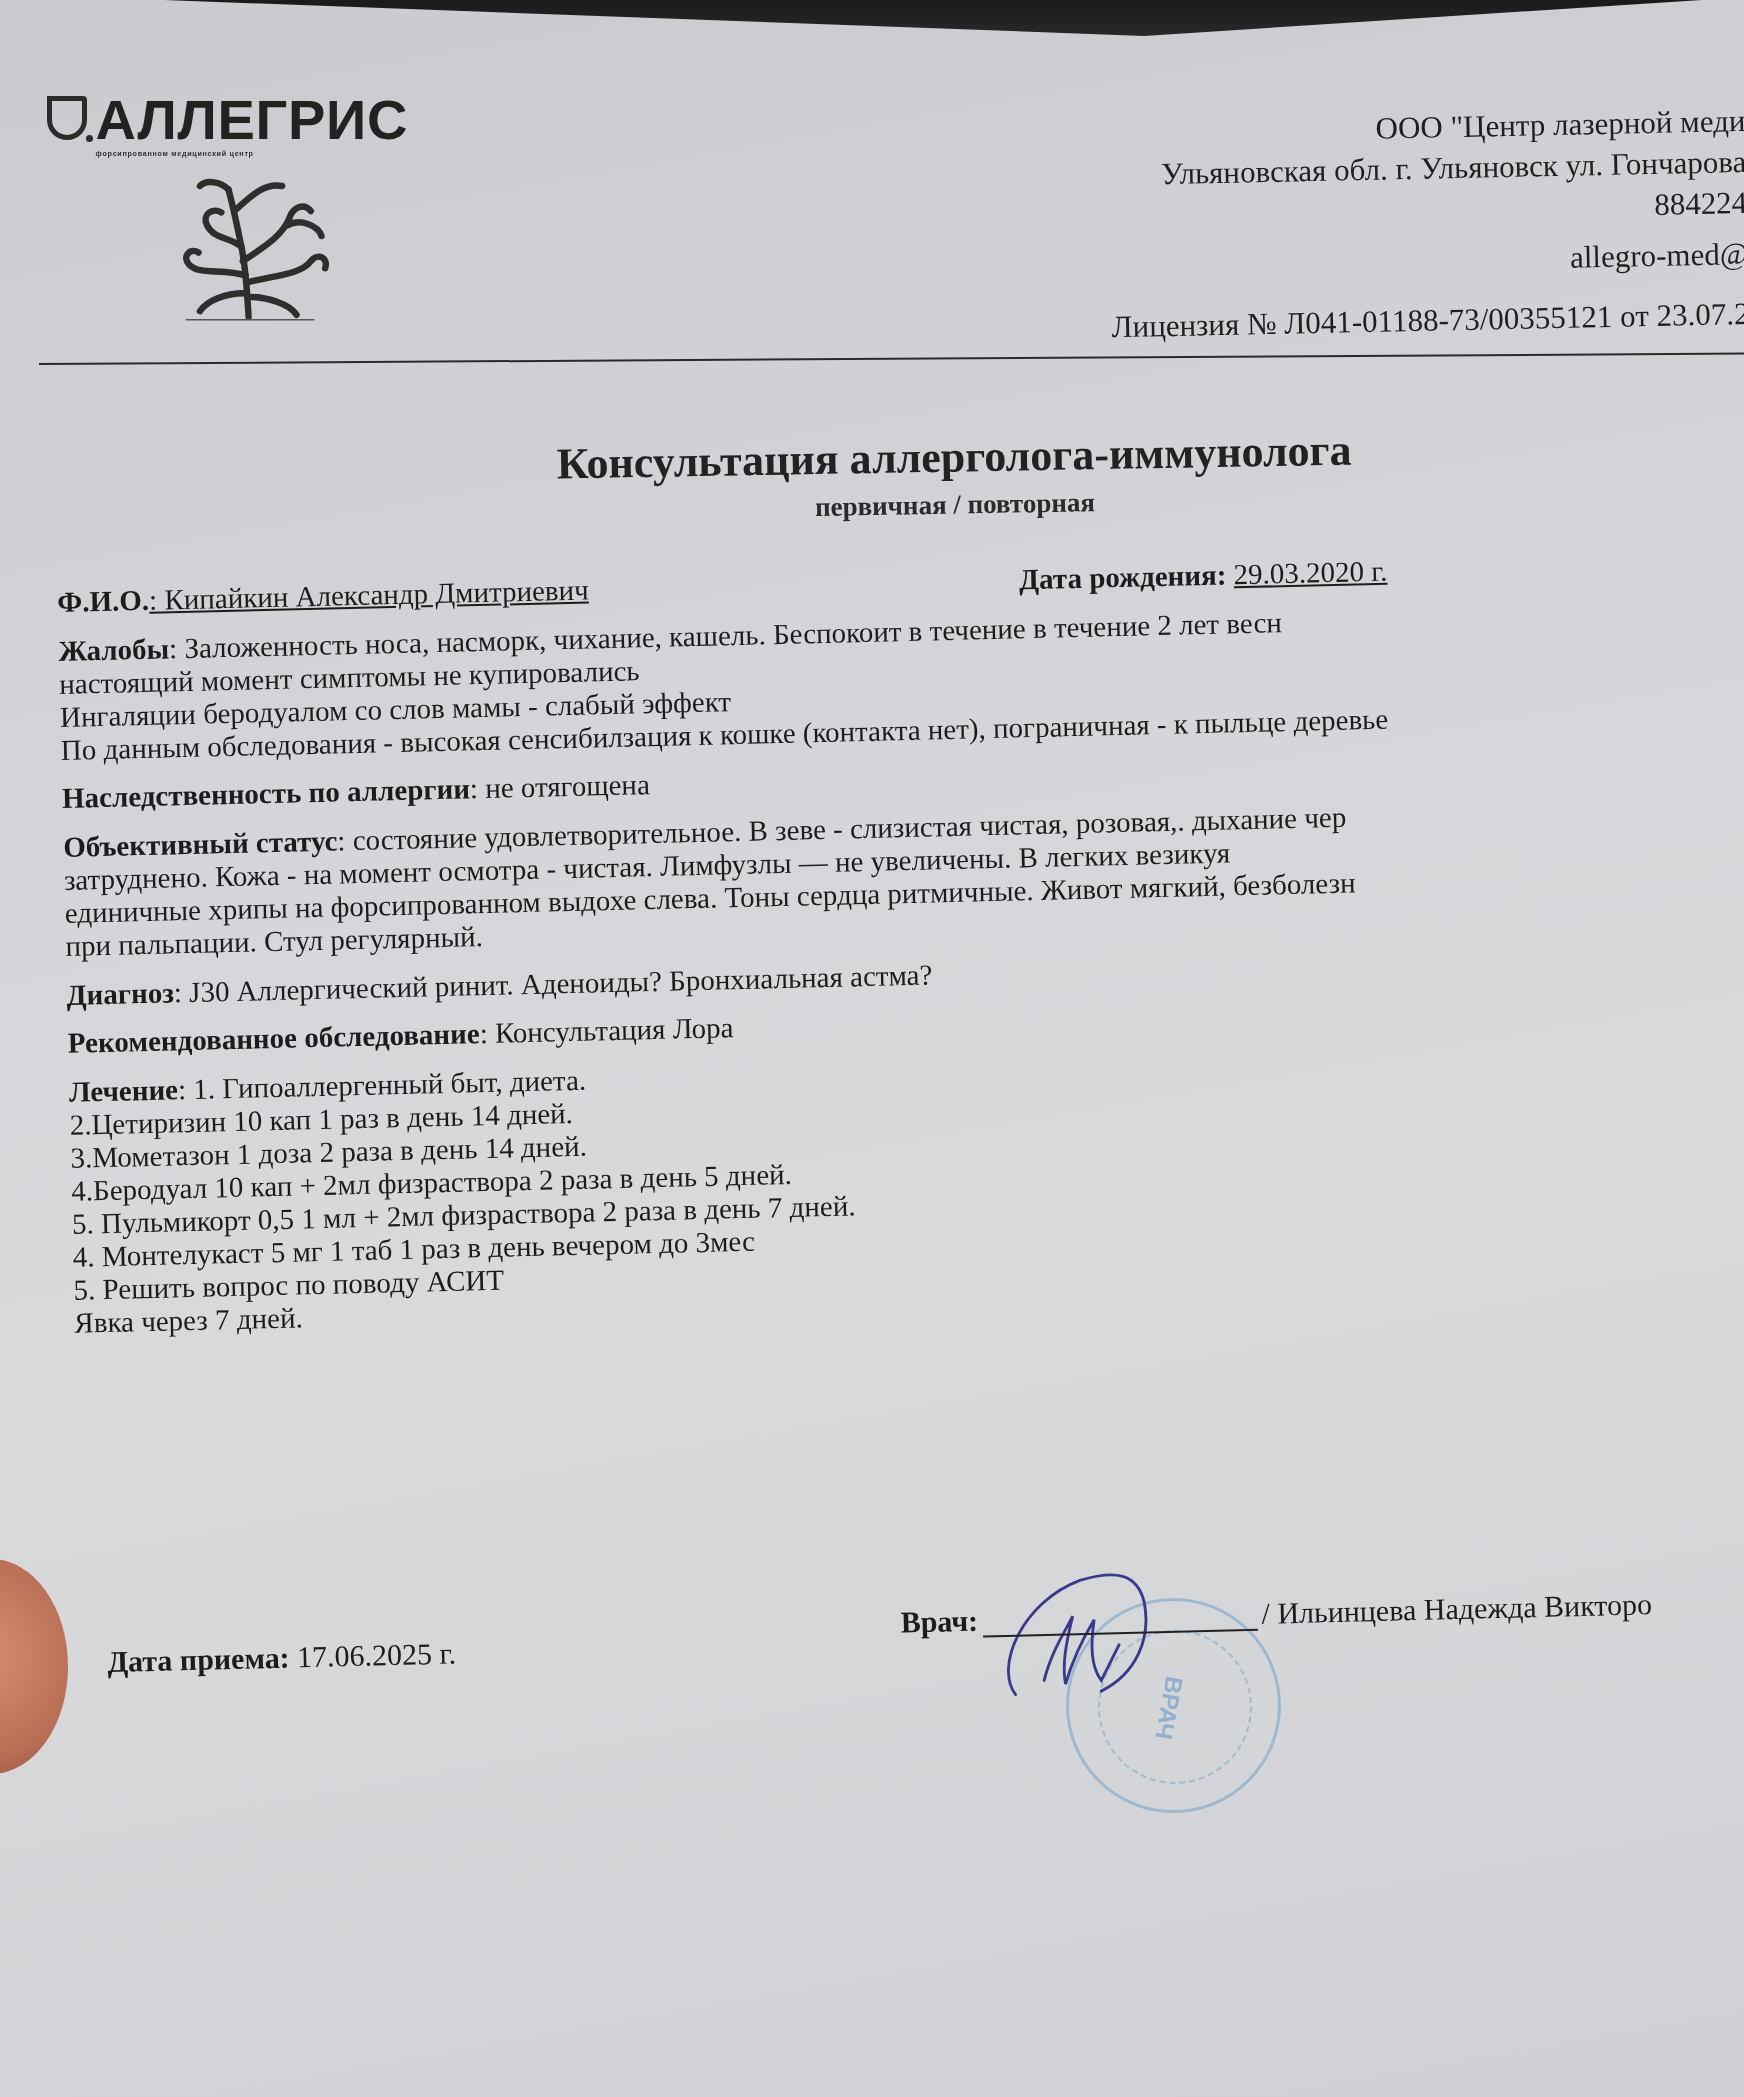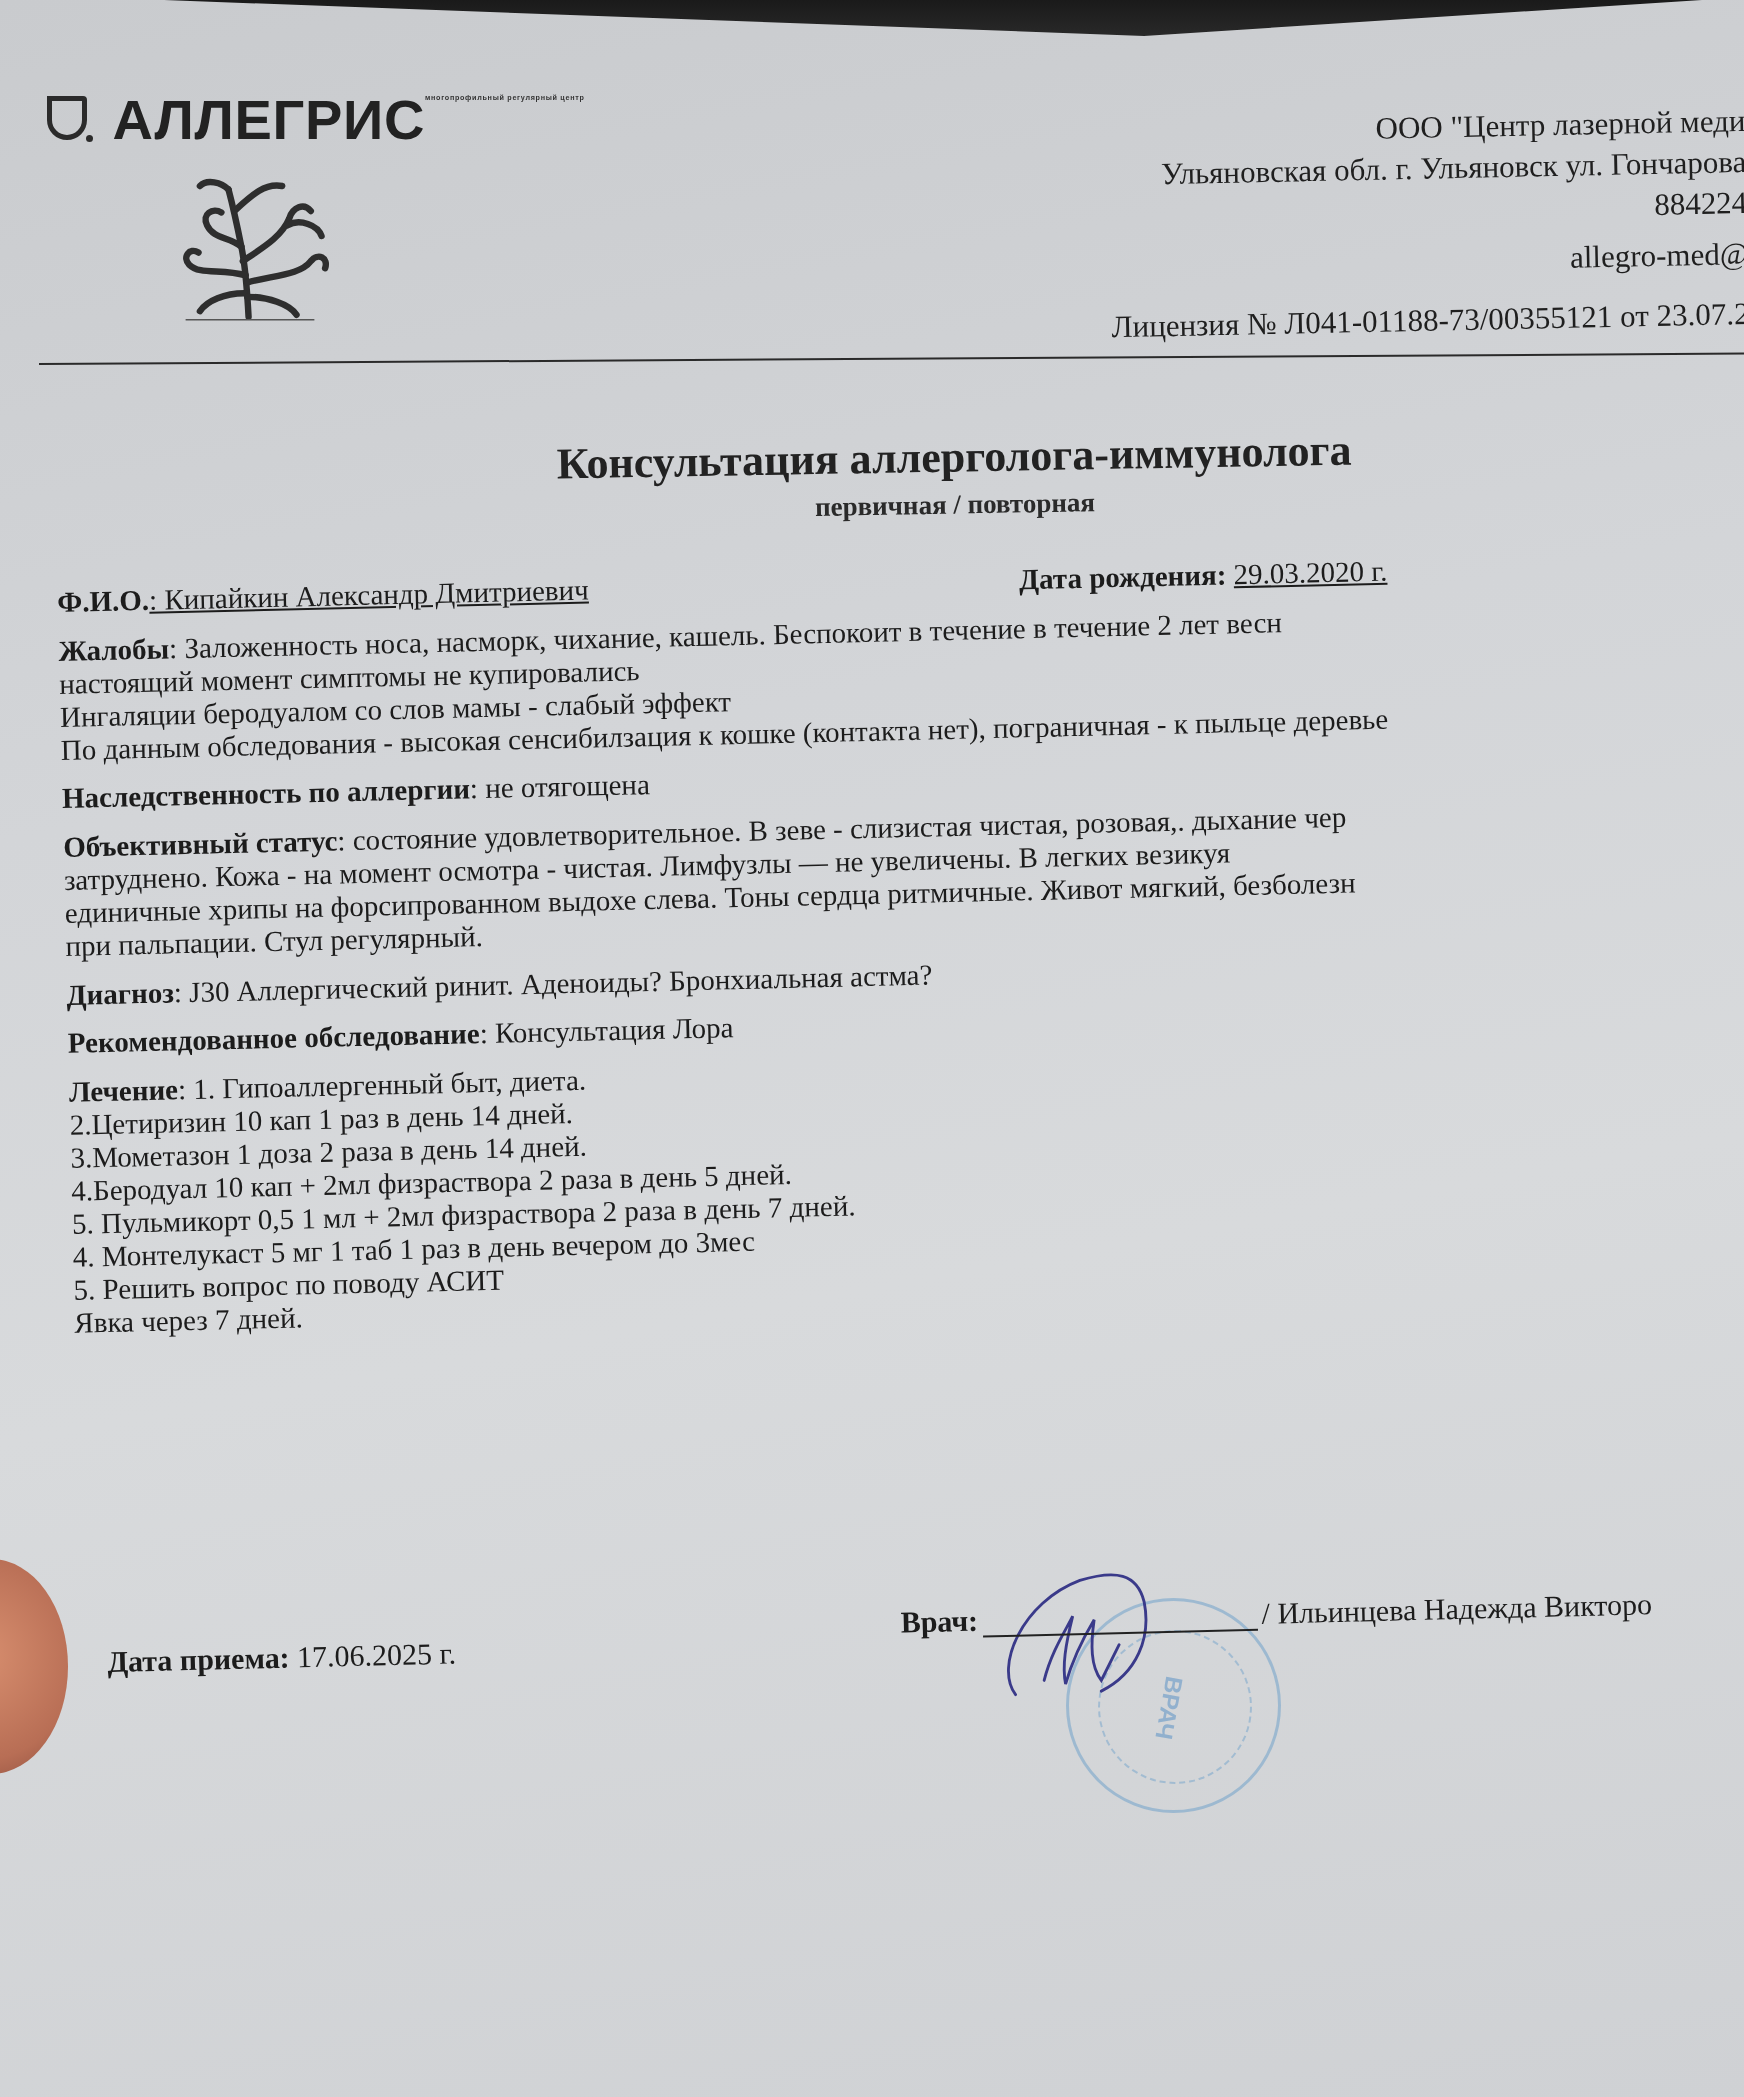--- a/index.html
+++ b/index.html
@@ -27,21 +27,21 @@
     position: absolute; left: 47px; top: 92px; display: flex; align-items: flex-start;
     font-family: "Liberation Sans", "DejaVu Sans", sans-serif;
   }
   .logo-mark {
     width: 40px; height: 44px; border: 5.7px solid #2b2b2b; border-radius: 0 4.3px 21.5px 21.5px;
     border-top-width: 5.7px; box-sizing: border-box; margin-right: 8.6px; margin-top: 4.3px; position: relative;
   }
   .logo-mark::after {
     content: ""; position: absolute; right: -11.4px; bottom: -7.2px; width: 7.2px; height: 7.2px; border-radius: 50%; background: #2b2b2b;
   }
-  .logo-text { display: flex; flex-direction: row; margin-left: 17px; }
+  .logo-text { display: flex; flex-direction: column; }
   .logo-name { font-size: 56px; font-weight: bold; letter-spacing: 0.7px; line-height: 56px; color: #222; }
   .logo-sub { font-size: 7.2px; font-weight: bold; letter-spacing: 0.7px; color: #333; margin-top: 1.4px; }
   .tree { position: absolute; left: 157px; top: 168px; width: 186px; height: 154px; }
   .org {
     position: absolute; right: 0; top: 100px; width: 1073px; text-align: right;
     font-size: 31px; line-height: 41px; color: #1f1f1f; transform: rotate(-1.2deg); transform-origin: right top;
   }
   .org div { white-space: nowrap; }
   .divider { position: absolute; left: 39px; top: 363px; width: 1706px; height: 2.1px; background: #2a2a2a; transform: rotate(-0.35deg); transform-origin: left; }
   .title-block { position: absolute; left: 0; width: 1745px; top: 433px; text-align: center; transform: rotate(-1deg); }
@@ -80,21 +80,21 @@
 <body>
 
 <div class="backdrop-dark"></div>
 <div class="paper"></div>
 <div class="finger"></div>
 
 <div class="logo">
   <div class="logo-mark"></div>
   <div class="logo-text">
     <span class="logo-name">АЛЛЕГРИС</span>
-    <span class="logo-sub">многопрофильный регулярный центр</span>
+    <span class="logo-sub">форсипрованном медицинский центр</span>
   </div>
 </div>
 
 <svg class="tree" viewBox="0 0 260 215">
   <g fill="none" stroke="#2e2e2e" stroke-width="9" stroke-linecap="round">
     <path d="M128 208 C126 170 124 140 118 110 C112 80 108 60 100 30"></path>
     <path d="M118 110 C100 95 80 100 70 80 C62 64 78 55 90 62"></path>
     <path d="M120 130 C150 110 175 95 185 70 C190 55 205 48 215 60"></path>
     <path d="M124 150 C90 140 60 150 45 135 C35 125 45 110 58 118"></path>
     <path d="M126 160 C160 150 200 150 215 130 C225 118 240 125 235 140"></path>

